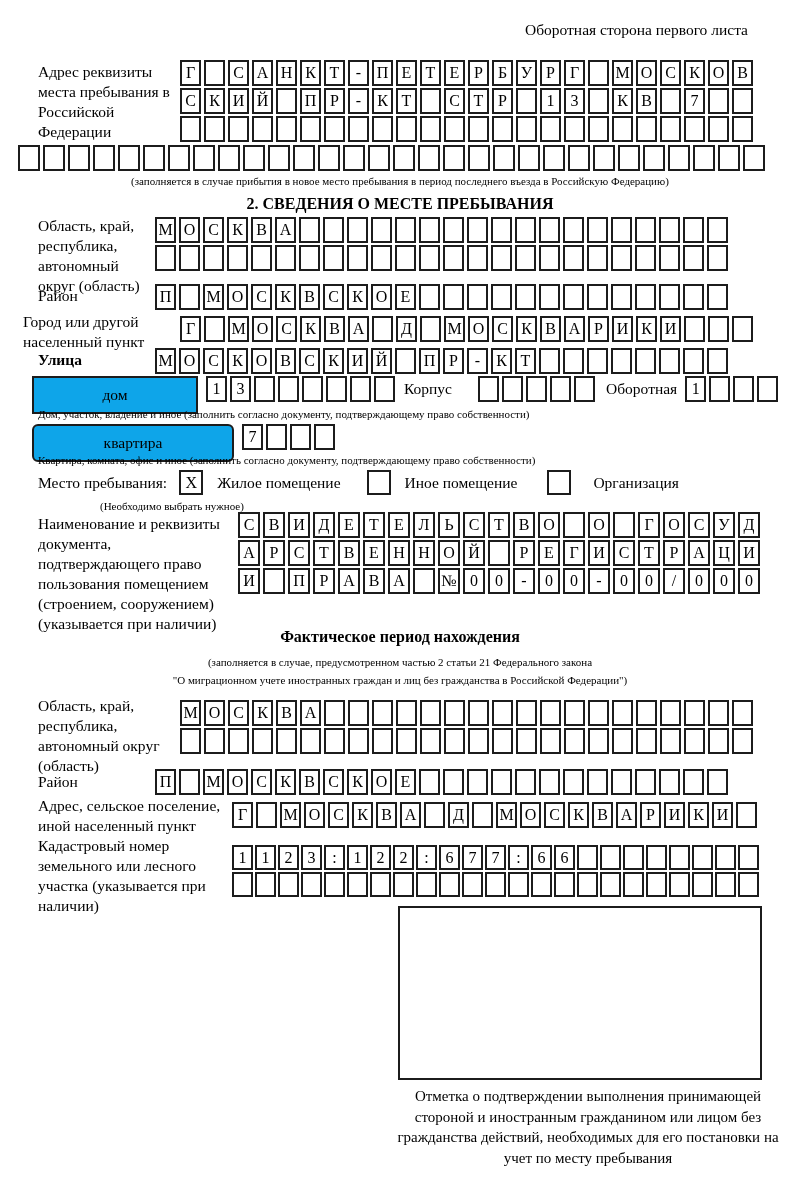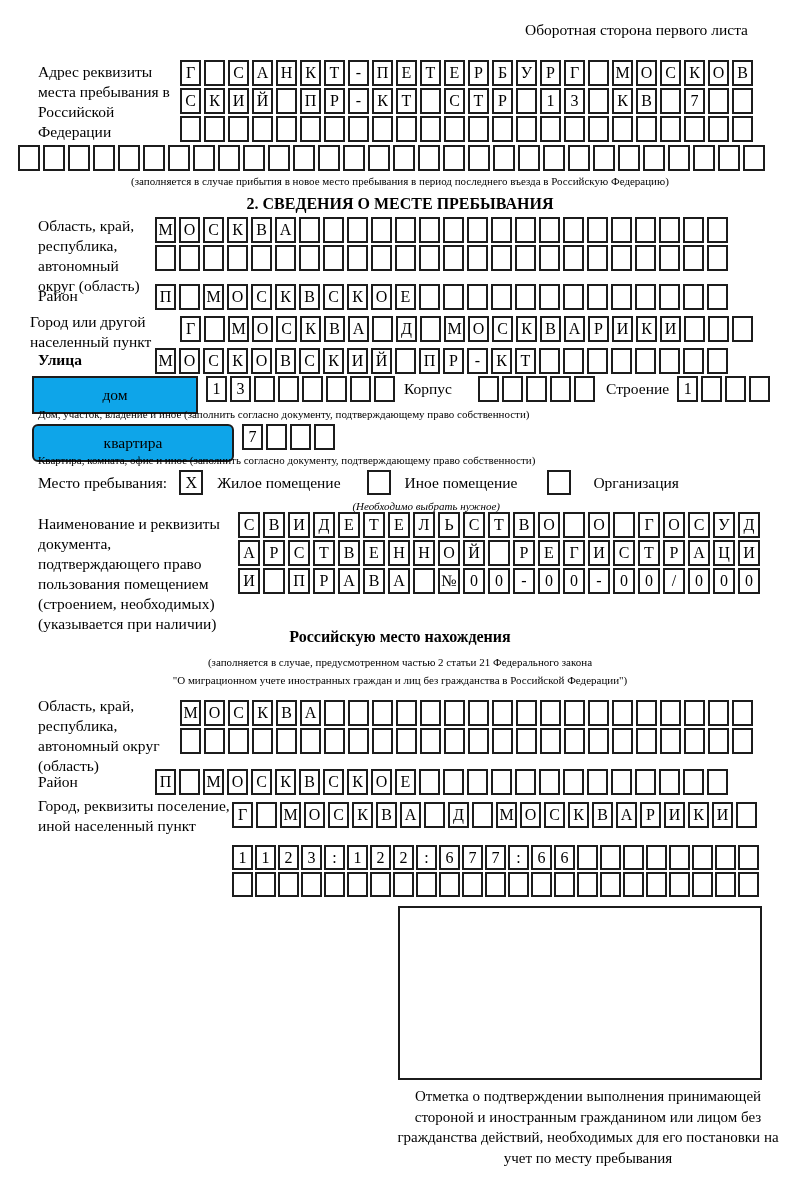--- a/index.html
+++ b/index.html
@@ -35,30 +35,30 @@
   #b-corner      { top:20px;  right:52px; }
   #b-prev-label  { left:38px;  top:62px;  width:142px; }
   #b-prev-rows   { left:180px; top:60px; }
   #b-prev-full   { left:18px;  top:145px; }
   #b-prev-note   { top:173px; }
   #b-sec2-title  { top:195px;font-family:Liberation Serif, serif; }
   #b-reg-label   { left:38px;  top:216px; width:118px; }
   #b-reg-rows    { left:155px; top:217px; }
   #b-dist-label  { left:38px;  top:286px; }
   #b-dist-row    { left:155px; top:284px; }
-  #b-city-label  { left:30px;  top:312px; width:142px; }
+  #b-city-label  { left:23px;  top:312px; width:142px; }
   #b-city-row    { left:180px; top:316px; }
   #b-street-label{ left:38px;  top:350px;font-weight:bold; }
   #b-street-row  { left:155px; top:348px; }
   #b-house-row   { left:32px;  top:376px; }
   #b-house-note  { left:38px;  top:406px; width:740px; }
   #b-apt-row     { left:32px;  top:424px; }
   #b-apt-note    { left:38px;  top:452px; width:740px; }
   #b-stay-row    { left:38px;  top:470px; }
-  #b-stay-note   { left:100px; top:498px; width:400px; text-align:right;font-style:italic; }
+  #b-stay-note   { left:100px; top:498px; width:400px; text-align:left; }
   #b-doc-label   { left:38px;  top:514px; width:198px; }
   #b-doc-rows    { left:238px; top:512px; }
   #b-act-title   { top:628px; }
   #b-act-note1   { top:654px; }
   #b-act-note2   { top:672px; }
   #b-areg-label  { left:38px;  top:696px; width:142px; }
   #b-areg-rows   { left:180px; top:700px; }
   #b-adist-label { left:38px;  top:772px; }
   #b-adist-row   { left:155px; top:769px; }
   #b-acity-label { left:38px;  top:796px; width:192px; }
@@ -355,21 +355,21 @@
         <span class="cell"></span>
       </span>
     <span class="inline-lbl" style="margin:0 26px 0 6px;">Корпус</span>
     <span class="cellrow" style="margin-bottom:0;">
         <span class="cell"></span>
         <span class="cell"></span>
         <span class="cell"></span>
         <span class="cell"></span>
         <span class="cell"></span>
       </span>
-    <span class="inline-lbl" style="margin:0 8px 0 8px;">Строение</span>
+    <span class="inline-lbl" style="margin:0 8px 0 8px;">Оборотная</span>
     <span class="cellrow" style="margin-bottom:0;">
         <span class="cell">1</span>
         <span class="cell"></span>
         <span class="cell"></span>
         <span class="cell"></span>
       </span>
   </div>
   <div id="b-house-note" class="abs note">Дом, участок, владение и иное (заполнить согласно документу, подтверждающему право собственности)</div>
 
   <div id="b-apt-row" class="abs flexrow">
@@ -387,21 +387,21 @@
     <span class="inline-lbl">Место пребывания:</span>
     <span class="cb" style="margin-left:12px;">X</span>
     <span class="inline-lbl" style="margin-left:14px;">Жилое помещение</span>
     <span class="cb" style="margin-left:26px;"></span>
     <span class="inline-lbl" style="margin-left:14px;">Иное помещение</span>
     <span class="cb" style="margin-left:30px;"></span>
     <span class="inline-lbl" style="margin-left:22px;">Организация</span>
   </div>
   <div id="b-stay-note" class="abs note">(Необходимо выбрать нужное)</div>
 
-  <div id="b-doc-label" class="abs lbl">Наименование и реквизиты документа, подтверждающего право пользования помещением (строением, необходимых) (указывается при наличии)</div>
+  <div id="b-doc-label" class="abs lbl">Наименование и реквизиты документа, подтверждающего право пользования помещением (строением, сооружением) (указывается при наличии)</div>
   <div id="b-doc-rows" class="abs">
     <div class="cellrow cells-md">
         <span class="cell md">С</span>
         <span class="cell md">В</span>
         <span class="cell md">И</span>
         <span class="cell md">Д</span>
         <span class="cell md">Е</span>
         <span class="cell md">Т</span>
         <span class="cell md">Е</span>
         <span class="cell md">Л</span>
@@ -460,21 +460,21 @@
         <span class="cell md">-</span>
         <span class="cell md">0</span>
         <span class="cell md">0</span>
         <span class="cell md">/</span>
         <span class="cell md">0</span>
         <span class="cell md">0</span>
         <span class="cell md">0</span>
       </div>
   </div>
 
-  <div id="b-act-title" class="abs title center">Российскую место нахождения</div>
+  <div id="b-act-title" class="abs title center">Фактическое период нахождения</div>
   <div id="b-act-note1" class="abs note center">(заполняется в случае, предусмотренном частью 2 статьи 21 Федерального закона</div>
   <div id="b-act-note2" class="abs note center">"О миграционном учете иностранных граждан и лиц без гражданства в Российской Федерации")</div>
 
   <div id="b-areg-label" class="abs lbl">Область, край, республика, автономный округ (область)</div>
   <div id="b-areg-rows" class="abs">
     <div class="cellrow">
         <span class="cell">М</span>
         <span class="cell">О</span>
         <span class="cell">С</span>
         <span class="cell">К</span>
@@ -548,21 +548,21 @@
       <span class="cell"></span>
       <span class="cell"></span>
       <span class="cell"></span>
       <span class="cell"></span>
       <span class="cell"></span>
       <span class="cell"></span>
       <span class="cell"></span>
       <span class="cell"></span>
     </div>
 
-  <div id="b-acity-label" class="abs lbl">Город, реквизиты поселение, иной населенный пункт</div>
+  <div id="b-acity-label" class="abs lbl">Адрес, сельское поселение, иной населенный пункт</div>
   <div id="b-acity-row" class="abs cellrow">
       <span class="cell">Г</span>
       <span class="cell"></span>
       <span class="cell">М</span>
       <span class="cell">О</span>
       <span class="cell">С</span>
       <span class="cell">К</span>
       <span class="cell">В</span>
       <span class="cell">А</span>
       <span class="cell"></span>
@@ -574,20 +574,21 @@
       <span class="cell">К</span>
       <span class="cell">В</span>
       <span class="cell">А</span>
       <span class="cell">Р</span>
       <span class="cell">И</span>
       <span class="cell">К</span>
       <span class="cell">И</span>
       <span class="cell"></span>
     </div>
 
+  <div id="b-cad-label" class="abs lbl">Кадастровый номер земельного или лесного участка (указывается при наличии)</div>
   <div id="b-cad-rows" class="abs">
     <div class="cellrow cells-sm">
         <span class="cell sm">1</span>
         <span class="cell sm">1</span>
         <span class="cell sm">2</span>
         <span class="cell sm">3</span>
         <span class="cell sm">:</span>
         <span class="cell sm">1</span>
         <span class="cell sm">2</span>
         <span class="cell sm">2</span>

